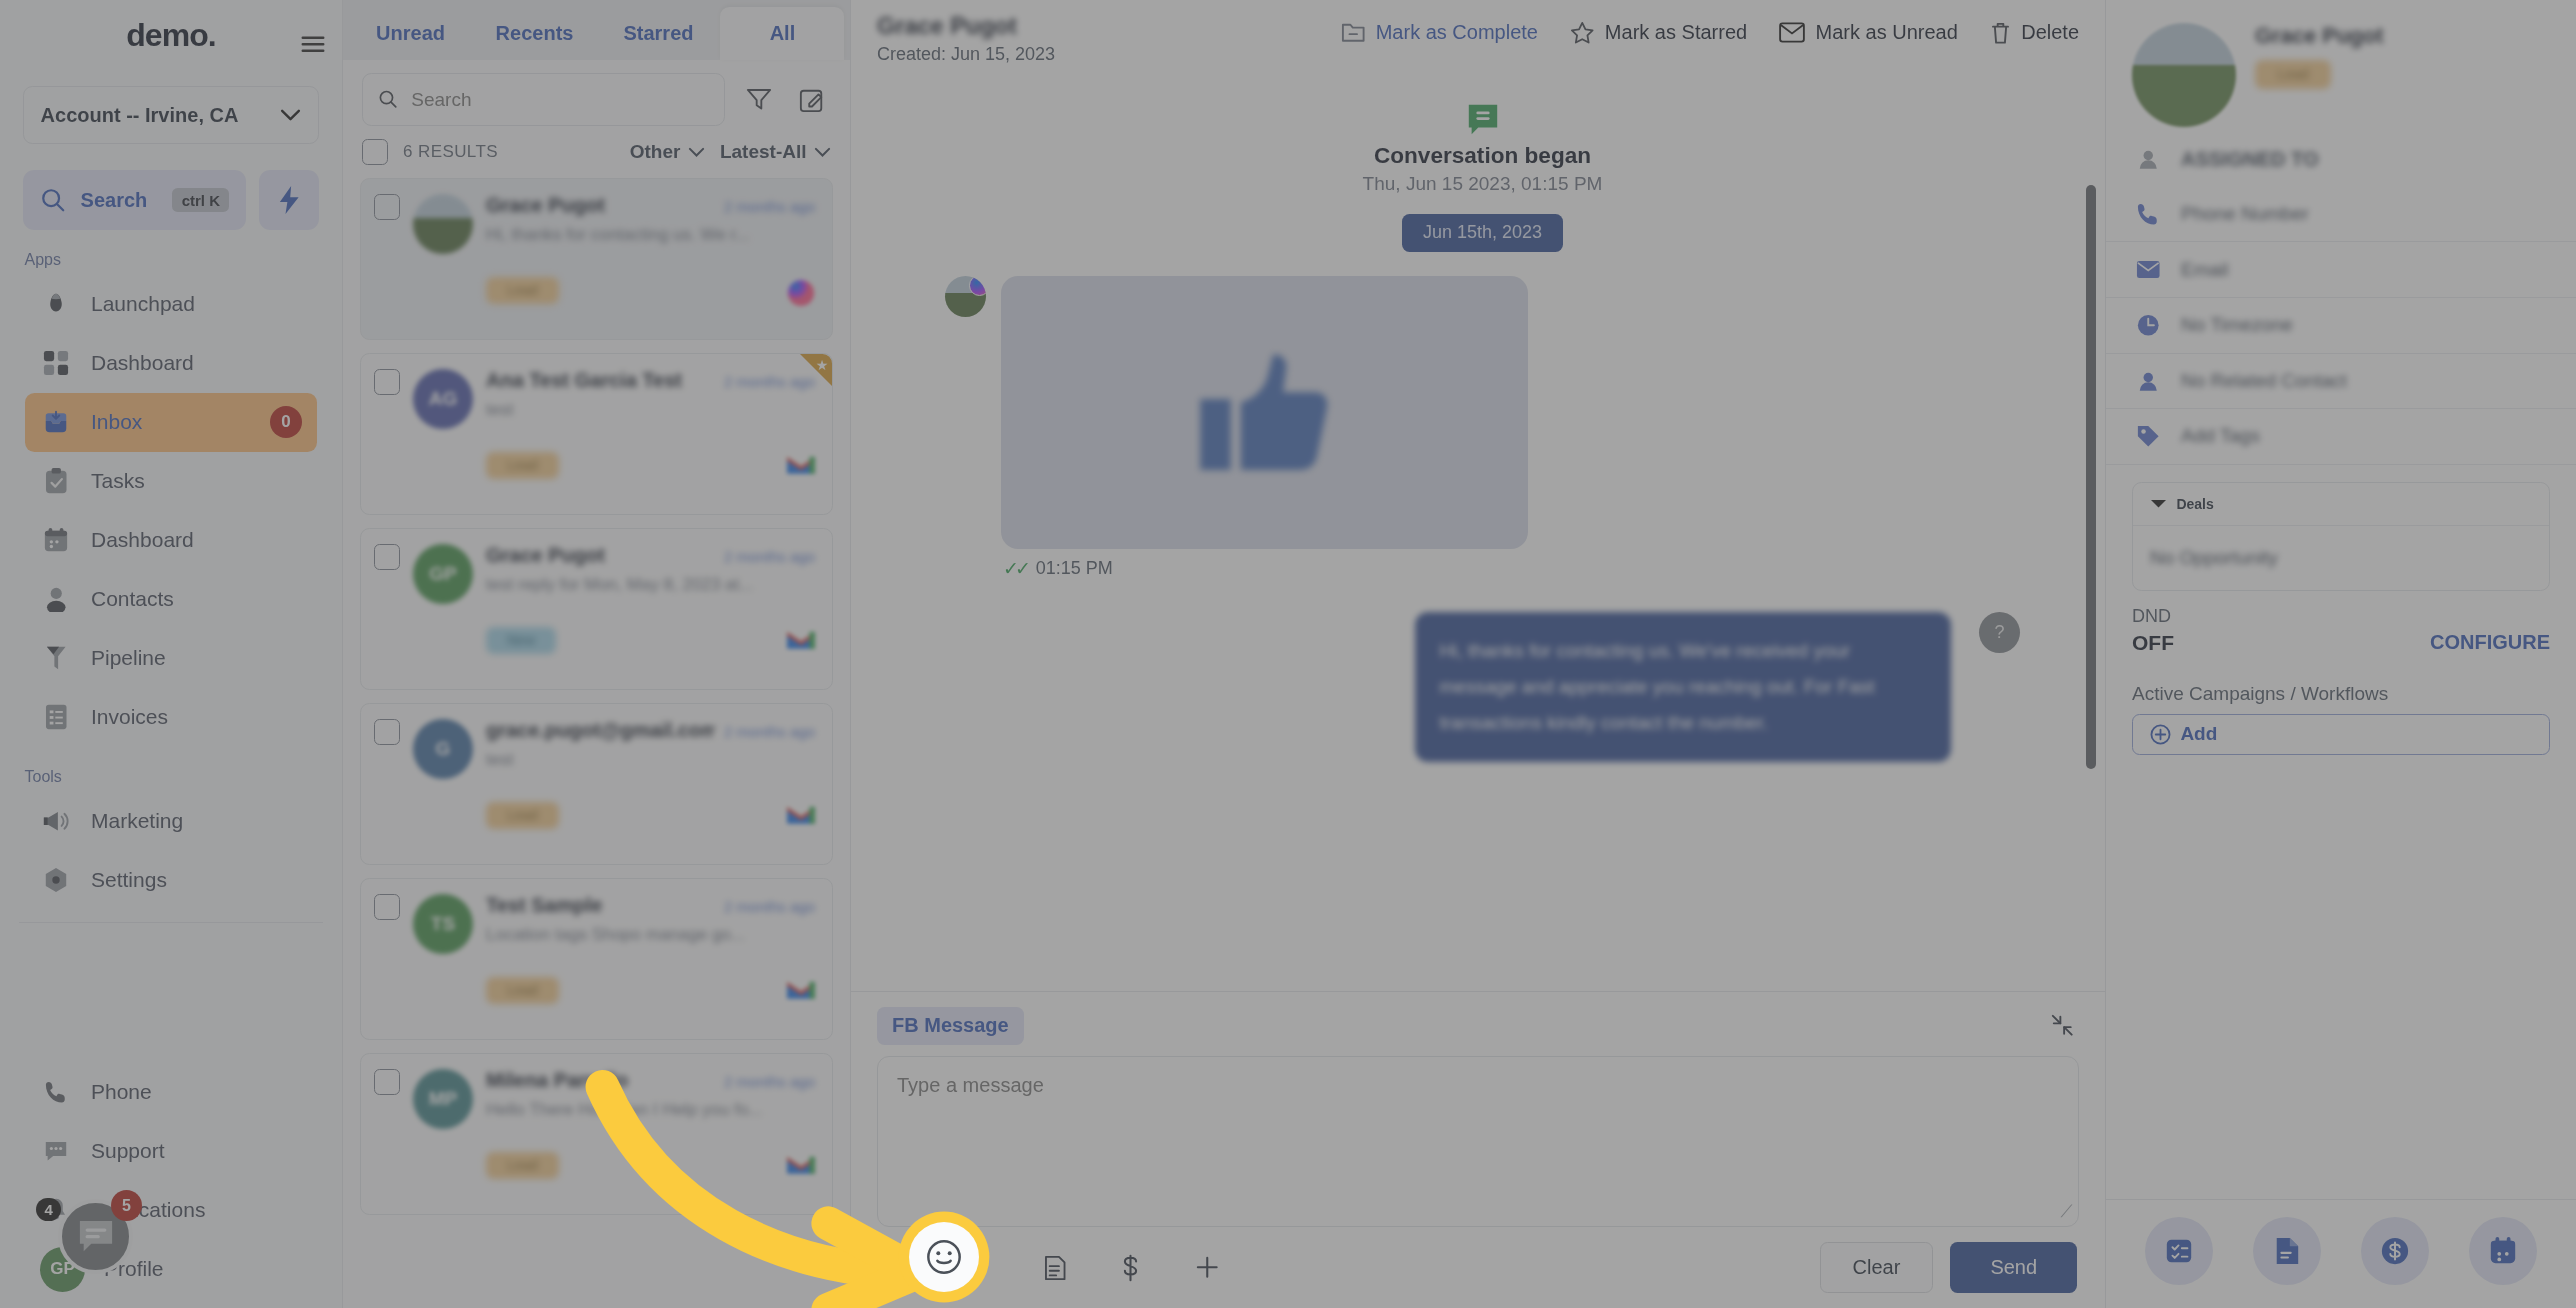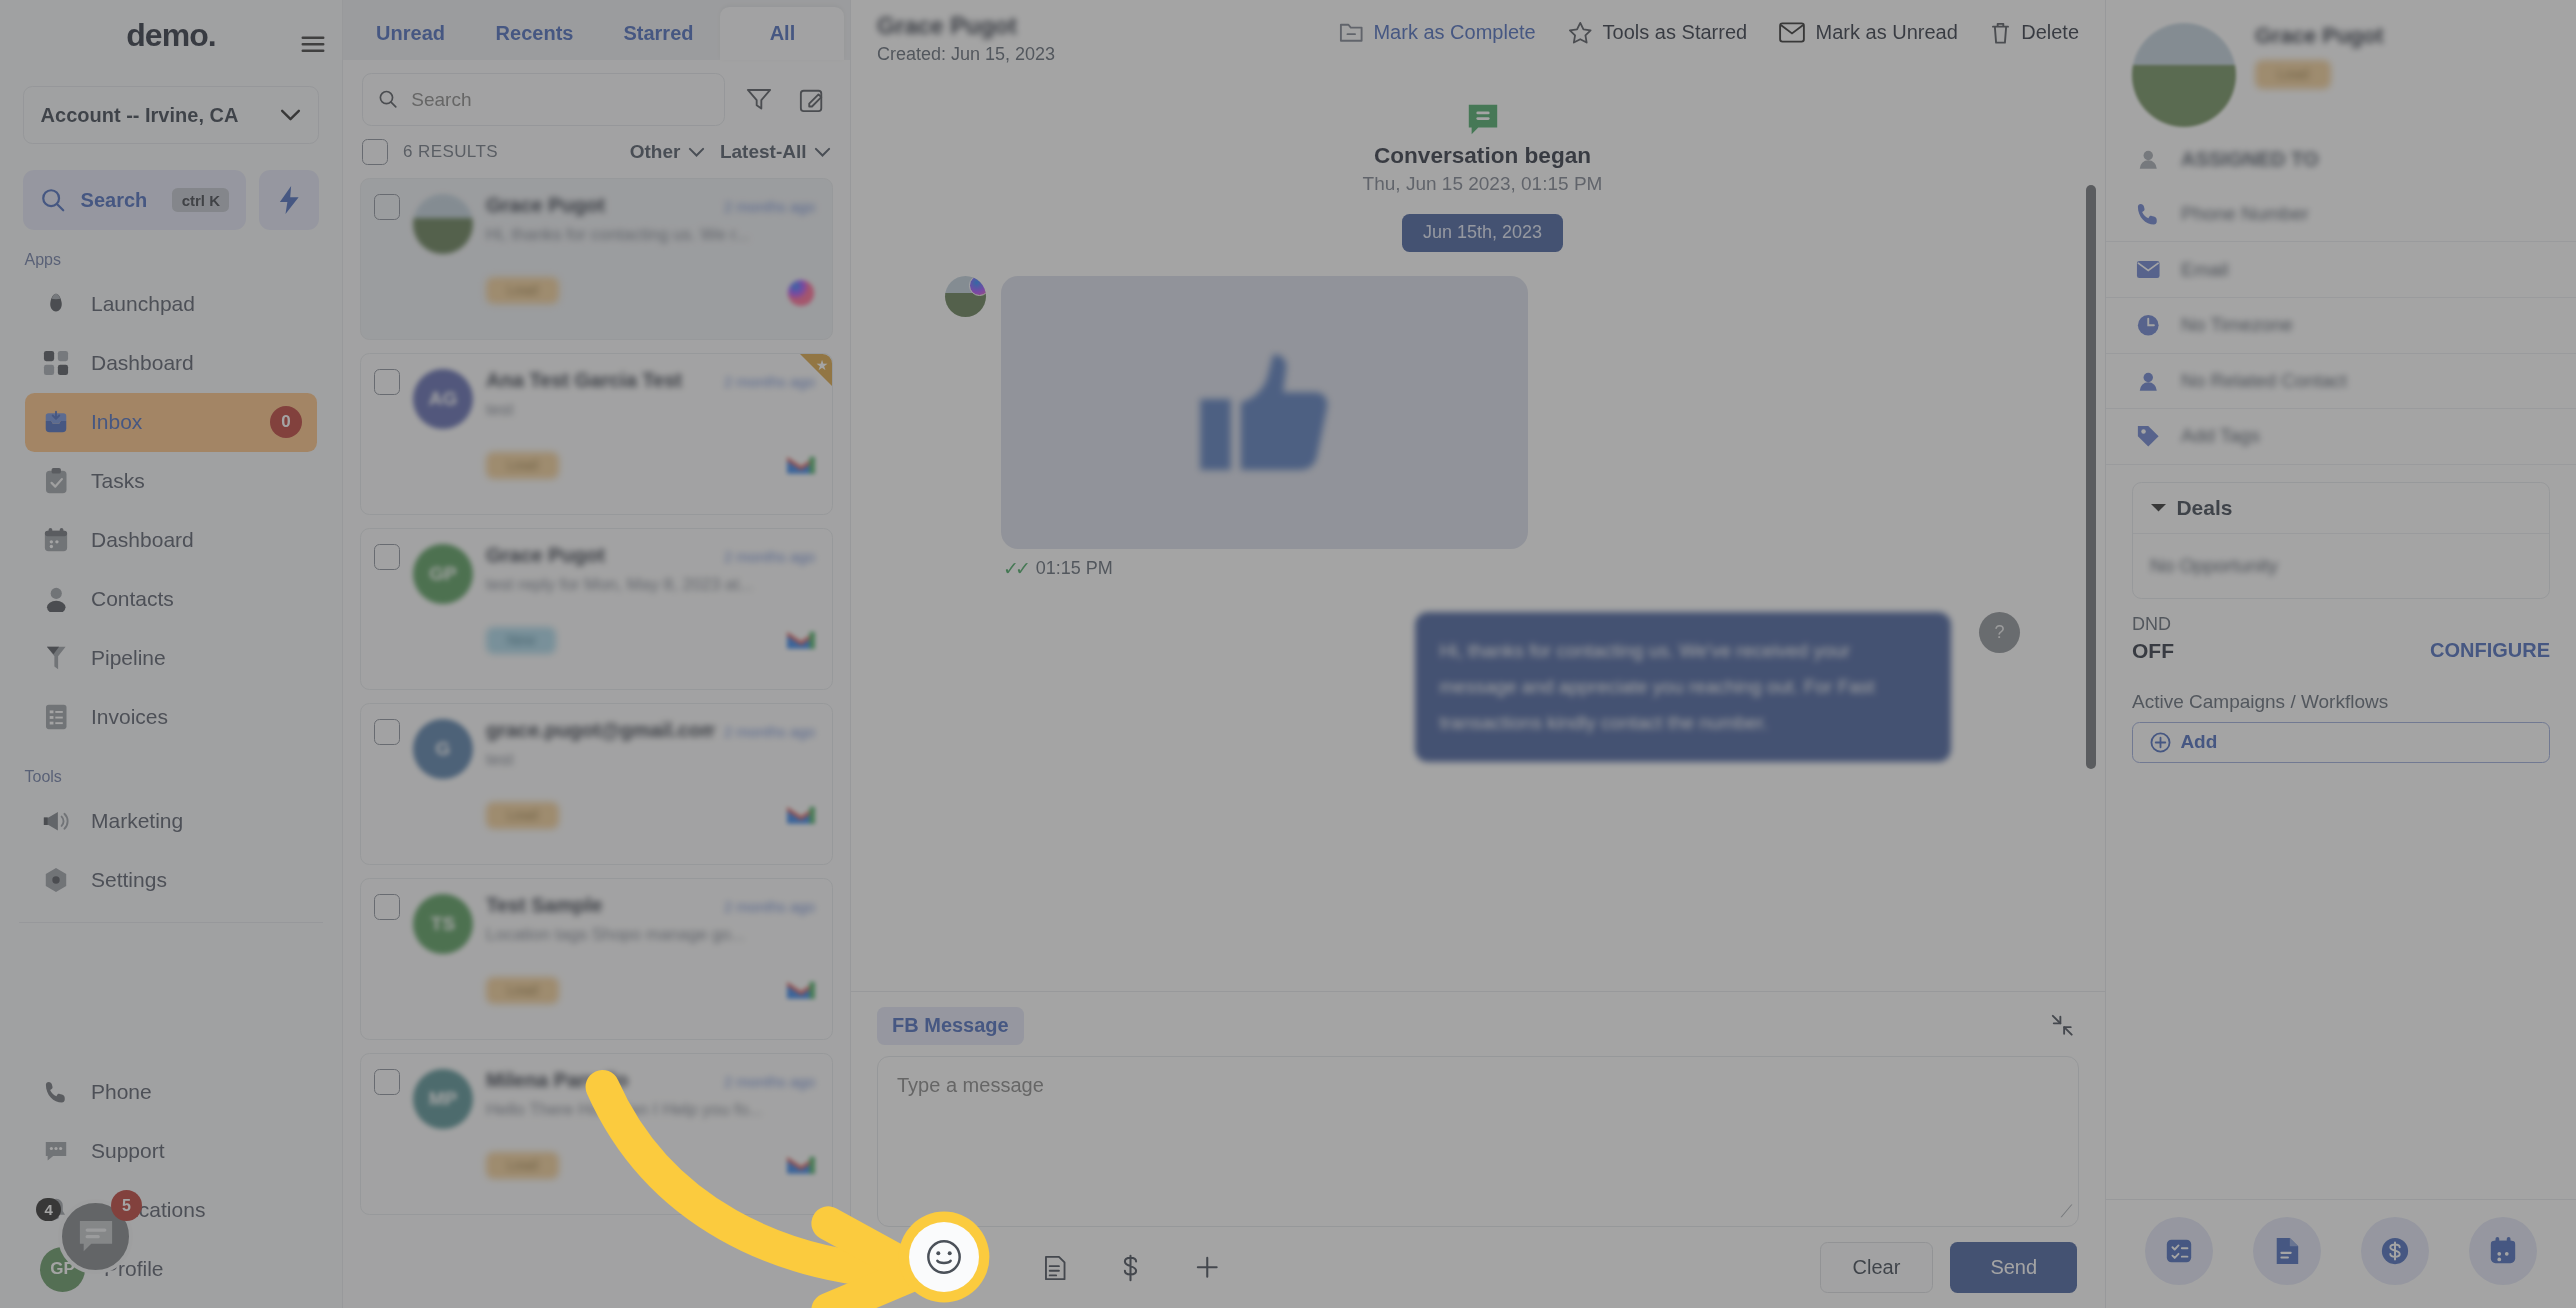--- a/index.html
+++ b/index.html
@@ -178,21 +178,21 @@
   .rp-ava { width:104px;height:104px;border-radius:50%; flex:0 0 104px;
     background:linear-gradient(#b9cbd8 0 40%, #5c8047 40% 100%); filter:blur(1.4px); }
   .rp-name { font-size:21.6px; font-weight:700; color:#111827; filter:blur(3.4px); }
   .rp-tag { display:inline-block; margin-top:11.3px; border-radius:7.5px; padding:6.6px 22.6px; font-size:14px; filter:blur(3.8px); color:#8a6a2a; background:#f2c98a;}
   .rp-row { display:flex; align-items:center; gap:17px; padding:11.3px 26px; }
   .rp-ico { width:32px;height:32px;display:flex;align-items:center;justify-content:center;flex:0 0 32px;}
   .rp-txt { flex:1; font-size:19px; color:#374151; filter:blur(3.2px); }
   .rp-txt.strong { font-weight:700; font-size:20px; }
   .rp-underline { border-bottom:0.9px solid #e9ebef; }
   .deals-card { margin:17px 26px 0 26px; border:0.9px solid #e3e6ea; border-radius:9.4px; }
-  .deals-head { padding:13px 17px; display:flex; align-items:center; gap:9.4px; font-size:21px; font-weight:700; border-bottom:0.9px solid #e9ebef; cursor:pointer;}
+  .deals-head { padding:13px 17px; display:flex; align-items:center; gap:9.4px; font-size:14px; font-weight:700; border-bottom:0.9px solid #e9ebef; cursor:pointer;}
   .deals-body { padding:21px 17px; font-size:19px; color:#374151; filter:blur(3.2px); }
   .dnd-block { padding:15px 26px 0 26px; }
   .dnd-lbl { font-size:18px; color:#4b5563; }
   .dnd-line { display:flex; align-items:center; margin-top:3.8px; }
   .dnd-val { font-size:21px; font-weight:700; color:#111827; }
   .dnd-cfg { margin-left:auto; color:#2f55b3; font-size:20px; font-weight:600; cursor:pointer; }
   .camp-lbl { padding:28px 26px 0 26px; font-size:19px; color:#4b5563; }
   .add-btn { margin:9.4px 26px 0 26px; border:0.9px solid #8ea0d8; border-radius:7.5px; padding:8.5px 17px;
     display:inline-flex; align-items:center; gap:9.4px; color:#2f55b3; font-size:19px; font-weight:700; cursor:pointer; }
   .rp-bottom { margin-top:auto; border-top:0.9px solid #e5e7eb; display:flex; align-items:center;
@@ -596,21 +596,21 @@
           <svg width="24.5" height="22.6" viewBox="0 0 26 24">
               <path d="M2 4h8l2.5 3H24v14H2z" fill="none" stroke="#6b7280" stroke-width="2" stroke-linejoin="round"></path>
               <path d="M9 14h8" stroke="#6b7280" stroke-width="2" stroke-linecap="round"></path>
             </svg>
           <span>Mark as Complete</span>
         </div>
         <div class="mh-act">
           <svg width="24.5" height="24.5" viewBox="0 0 26 26">
               <path d="M13 2l3.4 7 7.6 1-5.5 5.3 1.3 7.6L13 19.3 6.2 22.9l1.3-7.6L2 10l7.6-1z" fill="none" stroke="#3a3f47" stroke-width="1.9" stroke-linejoin="round"></path>
             </svg>
-          <span>Tools as Starred</span>
+          <span>Mark as Starred</span>
         </div>
         <div class="mh-act">
           <svg width="26" height="21" viewBox="0 0 28 22">
               <rect x="1.2" y="1.2" width="25.6" height="19.6" rx="2.5" fill="none" stroke="#111" stroke-width="2"></rect>
               <path d="M2 3l12 9 12-9" fill="none" stroke="#111" stroke-width="2"></path>
             </svg>
           <span>Mark as Unread</span>
         </div>
         <div class="mh-act">
           <svg width="21" height="24.5" viewBox="0 0 22 26">

